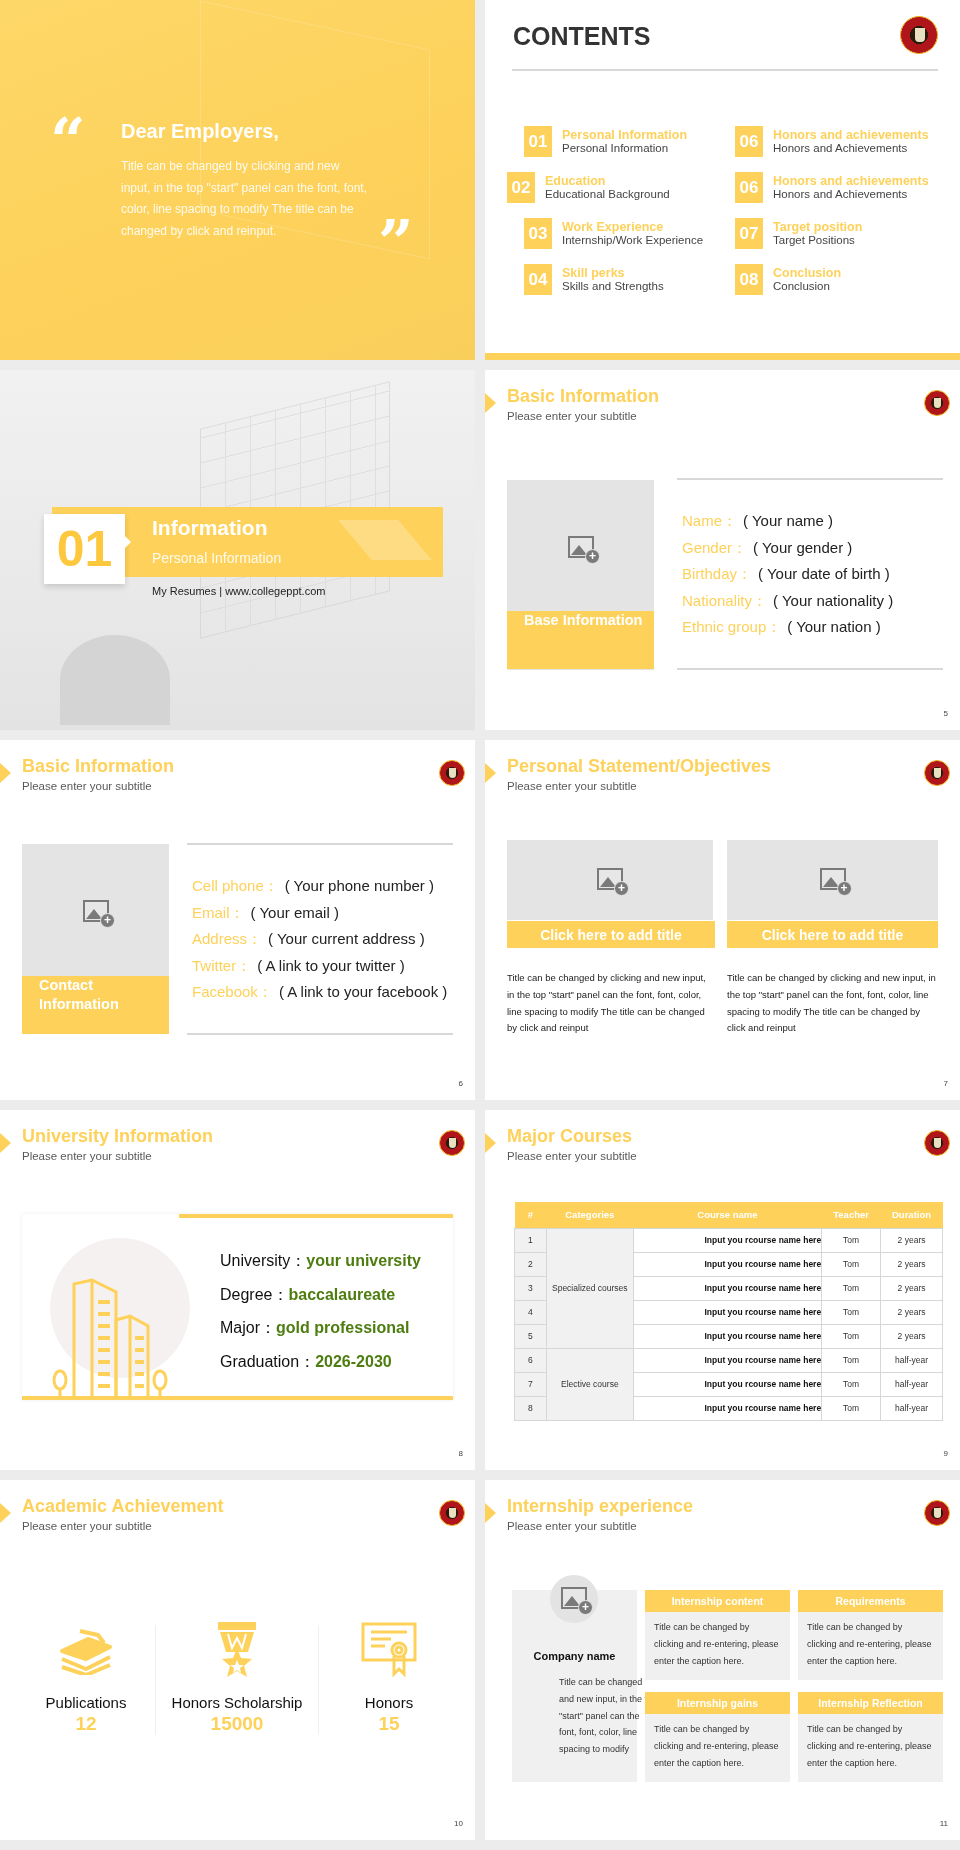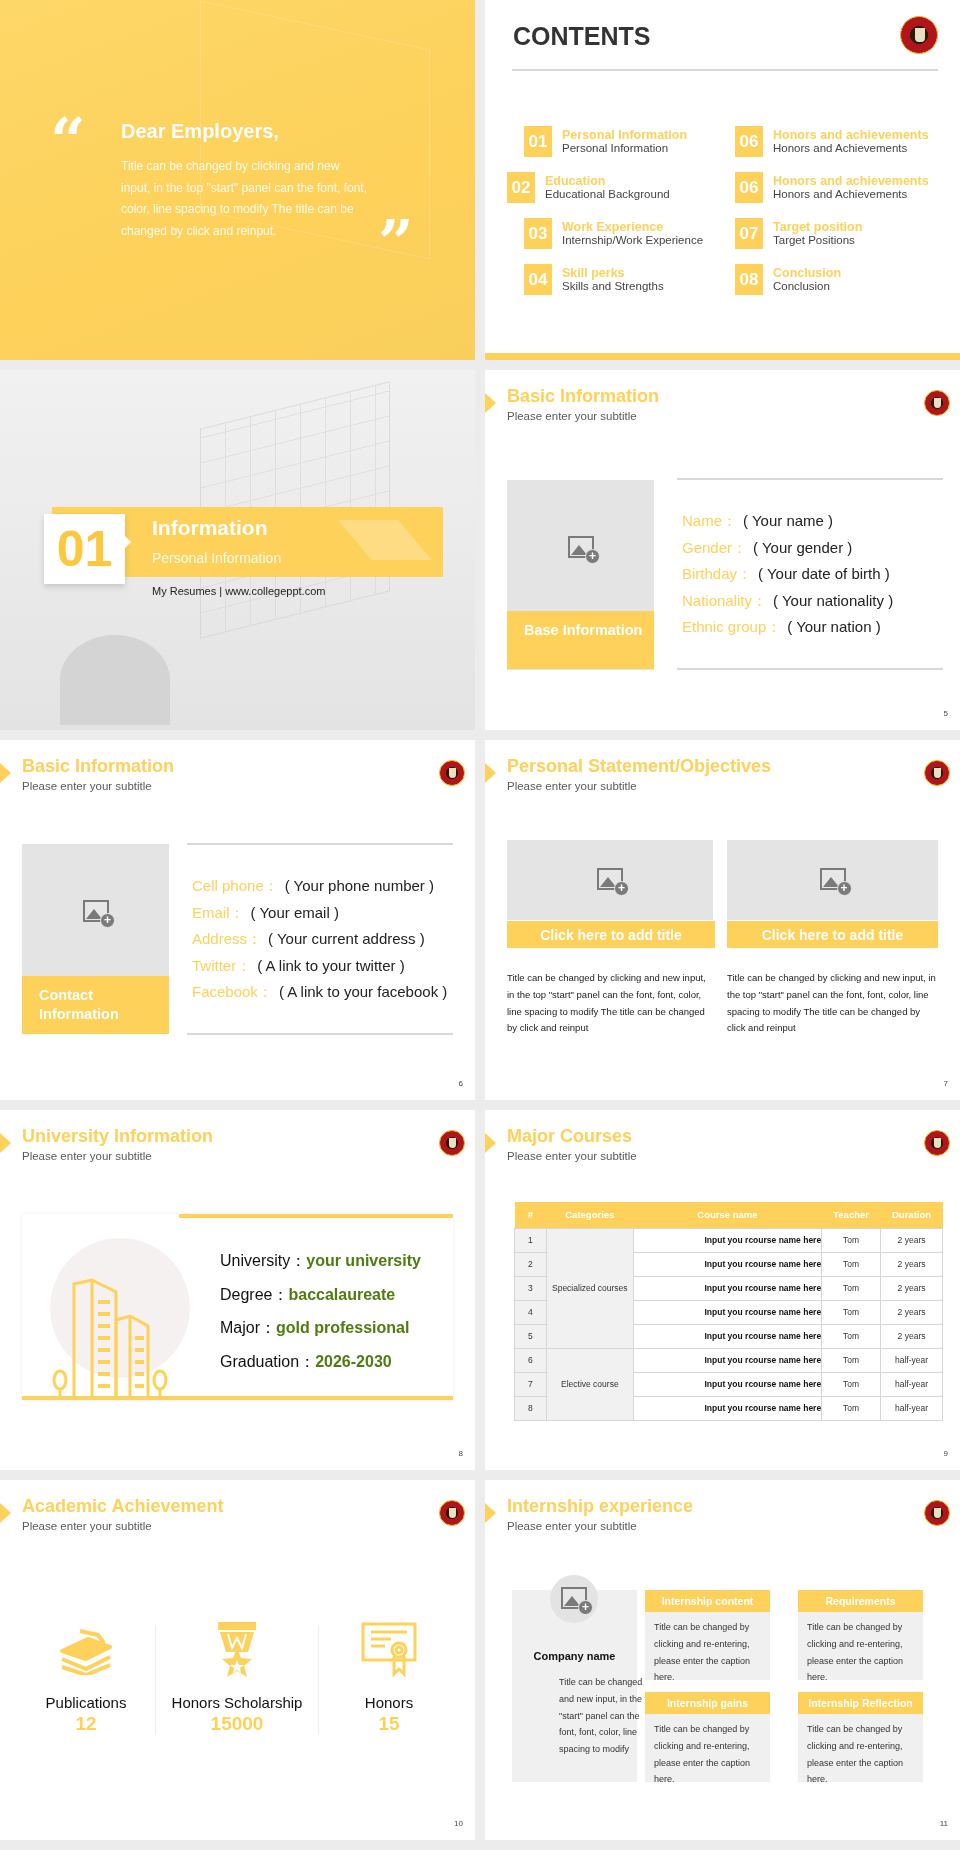--- a/index.html
+++ b/index.html
@@ -49,21 +49,21 @@
   .s3 .band-deco { position: absolute; left: 355px; top: 150px; width: 60px; height: 40px; background: rgba(255,255,255,0.25); transform: skewX(40deg); }
   .s3 .numbox { position: absolute; left: 44px; top: 144px; width: 81px; height: 70px; background: #fff; box-shadow: 0 3px 6px rgba(0,0,0,0.15); color: #fdc83d; font-size: 50px; font-weight: bold; display: flex; align-items: center; justify-content: center; }
   .s3 .numbox::after { content: ""; position: absolute; right: -6px; top: 22px; border-top: 6px solid transparent; border-bottom: 6px solid transparent; border-left: 6px solid #fff; }
   .s3 .sec-title { position: absolute; left: 152px; top: 146px; color: #fff; font-size: 21px; font-weight: bold; }
   .s3 .sec-sub { position: absolute; left: 152px; top: 180px; color: #fff; font-size: 14px; opacity: 0.9; }
   .s3 .sec-foot { position: absolute; left: 152px; top: 215px; color: #222; font-size: 11px; }
 
   
   .info-photo { position: absolute; left: 22px; top: 110px; width: 147px; height: 190px; background: #e5e4e4; }
   .info-photo .imgicon { position: absolute; left: 61px; top: 56px; }
-  .info-label { position: absolute; left: 22px; top: 241px; width: 147px; height: 58px; background: #fdd15a; color: #fff; font-weight: bold; font-size: 14.5px; line-height: 19px; padding: 10px 0 0 17px; }
+  .info-label { position: absolute; left: 22px; top: 241px; width: 147px; height: 58px; background: #fdd15a; color: #fff; font-weight: bold; font-size: 14.5px; line-height: 19px; padding: 0 0 0 17px; }
   .info-rule { position: absolute; left: 192px; width: 266px; height: 2px; background: #d8d8d8; }
   .info-rows { position: absolute; left: 197px; top: 144px; }
   .info-row { font-size: 15px; line-height: 26.5px; white-space: nowrap; color: #222; }
   .info-row .k { color: #fdd15a; margin-right: 6px; }
 
   
   .s7 .ph { position: absolute; top: 100px; height: 80px; background: #e5e4e4; }
   .s7 .ph .imgicon { position: absolute; left: 50%; top: 28px; margin-left: -13px; }
   .s7 .cap { position: absolute; top: 181px; height: 27px; background: #fdd15a; color: #fff; font-weight: bold; font-size: 14px; display: flex; align-items: center; justify-content: center; }
   .s7 .txt { position: absolute; top: 230px; font-size: 9.5px; line-height: 16.8px; color: #222; }
@@ -91,21 +91,21 @@
   .s10 .stat-label { font-size: 15px; color: #111; margin-top: 14px; }
   .s10 .stat-val { font-size: 19px; font-weight: bold; color: #fdd15a; margin-top: 2px; }
   .s10 .div { position: absolute; top: 145px; width: 1px; height: 110px; background: #eee; }
 
   
   .s11 .co { position: absolute; left: 27px; top: 110px; width: 125px; height: 192px; background: #f0f0f0; }
   .s11 .co-circle { position: absolute; left: 65px; top: 95px; width: 48px; height: 48px; border-radius: 50%; background: #e3e3e3; }
   .s11 .co-circle .imgicon { position: absolute; left: 11px; top: 12px; }
   .s11 .co-name { position: absolute; left: 27px; top: 170px; width: 125px; text-align: center; font-size: 11px; font-weight: bold; color: #111; }
   .s11 .co-text { position: absolute; left: 44px; top: 194px; width: 100px; font-size: 9px; line-height: 16.8px; color: #333; margin-left: 30px; }
-  .s11 .box { position: absolute; width: 125px; height: 90px; background: #f0f0f0; }
+  .s11 .box { position: absolute; width: 145px; height: 90px; background: #f0f0f0; }
   .s11 .box-h { height: 22px; background: #fdd15a; color: #fff; font-weight: bold; font-size: 10.5px; display: flex; align-items: center; justify-content: center; }
   .s11 .box-t { padding: 7px 9px; font-size: 9px; line-height: 16.8px; color: #333; }
 </style>
 </head>
 <body>
 
 <section class="slide s1 col-l row1">
   <div class="bldg"></div>
   <div class="q-open">“</div>
   <div class="title">Dear Employers,</div>

